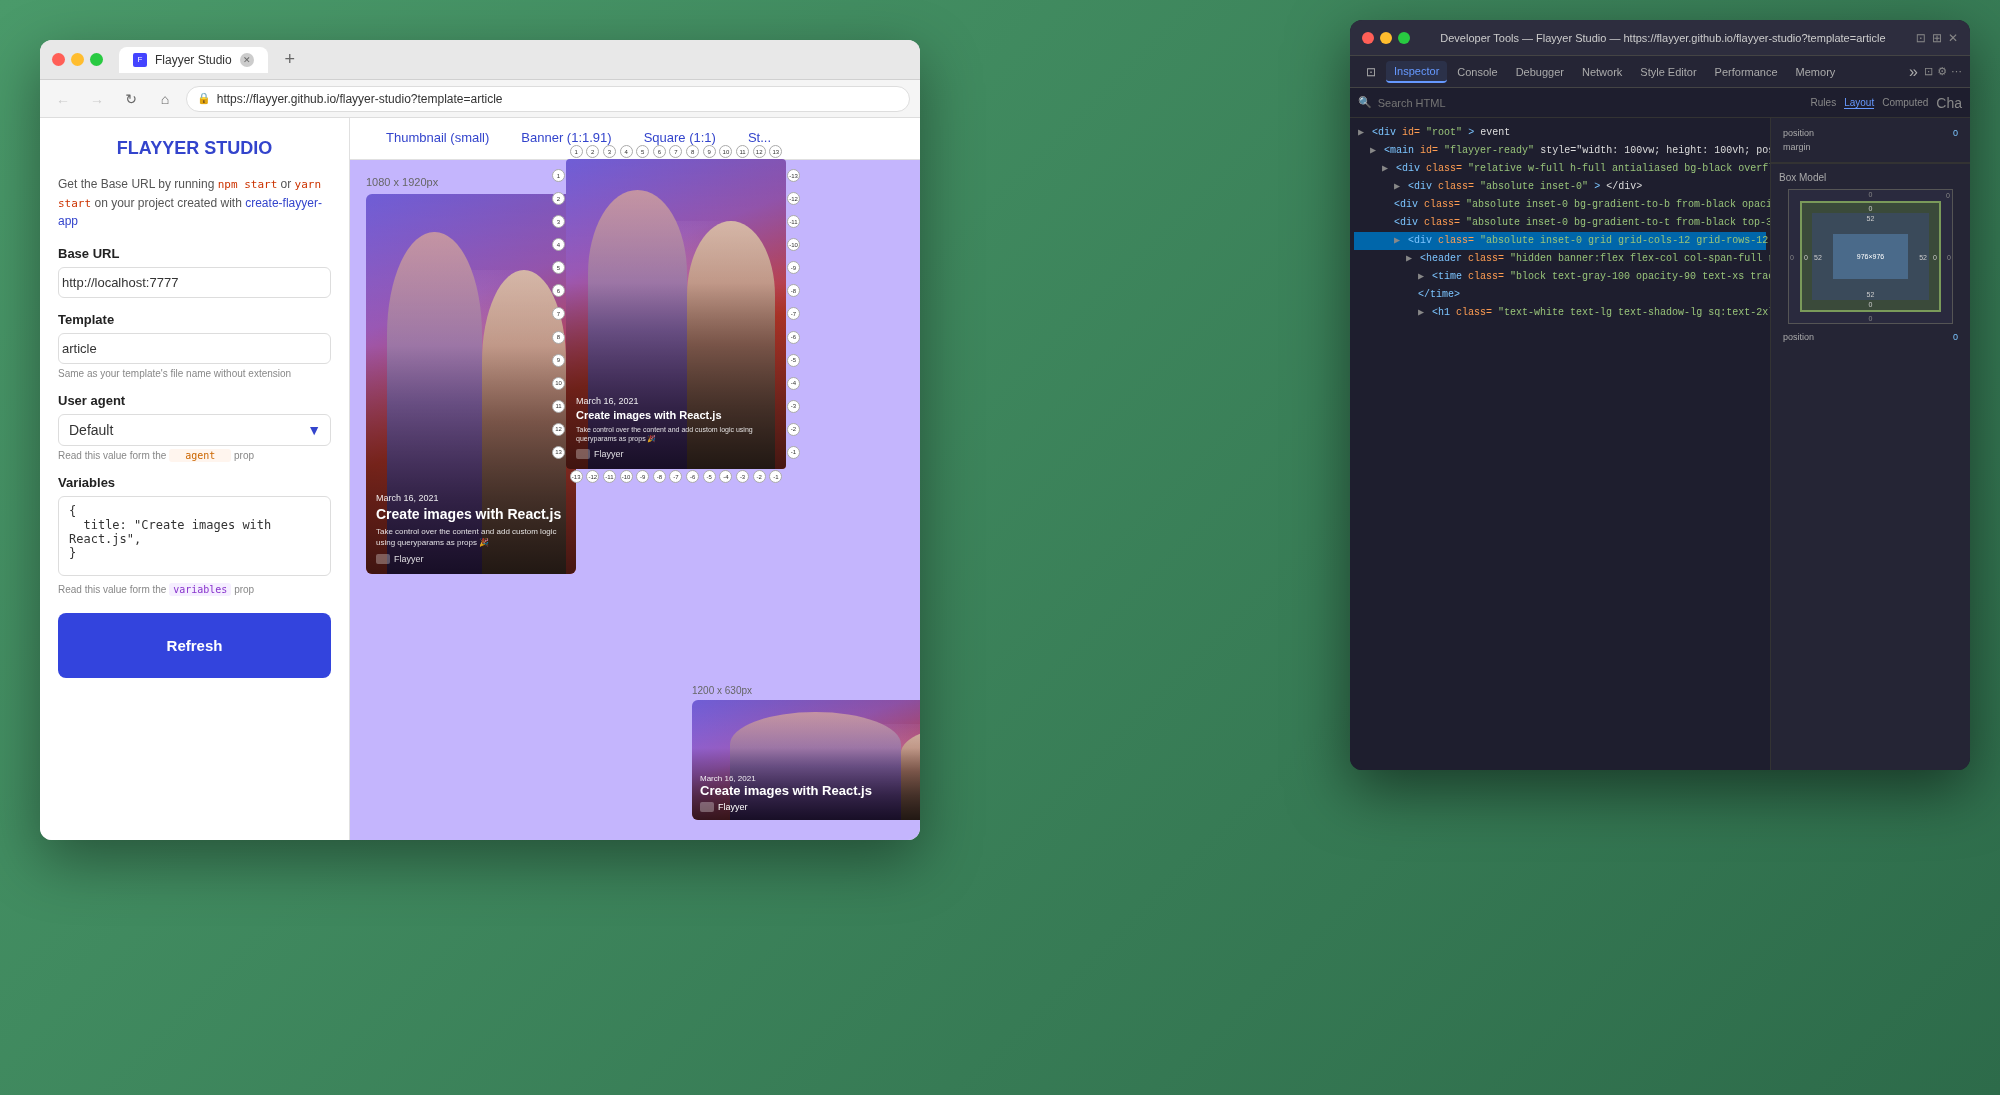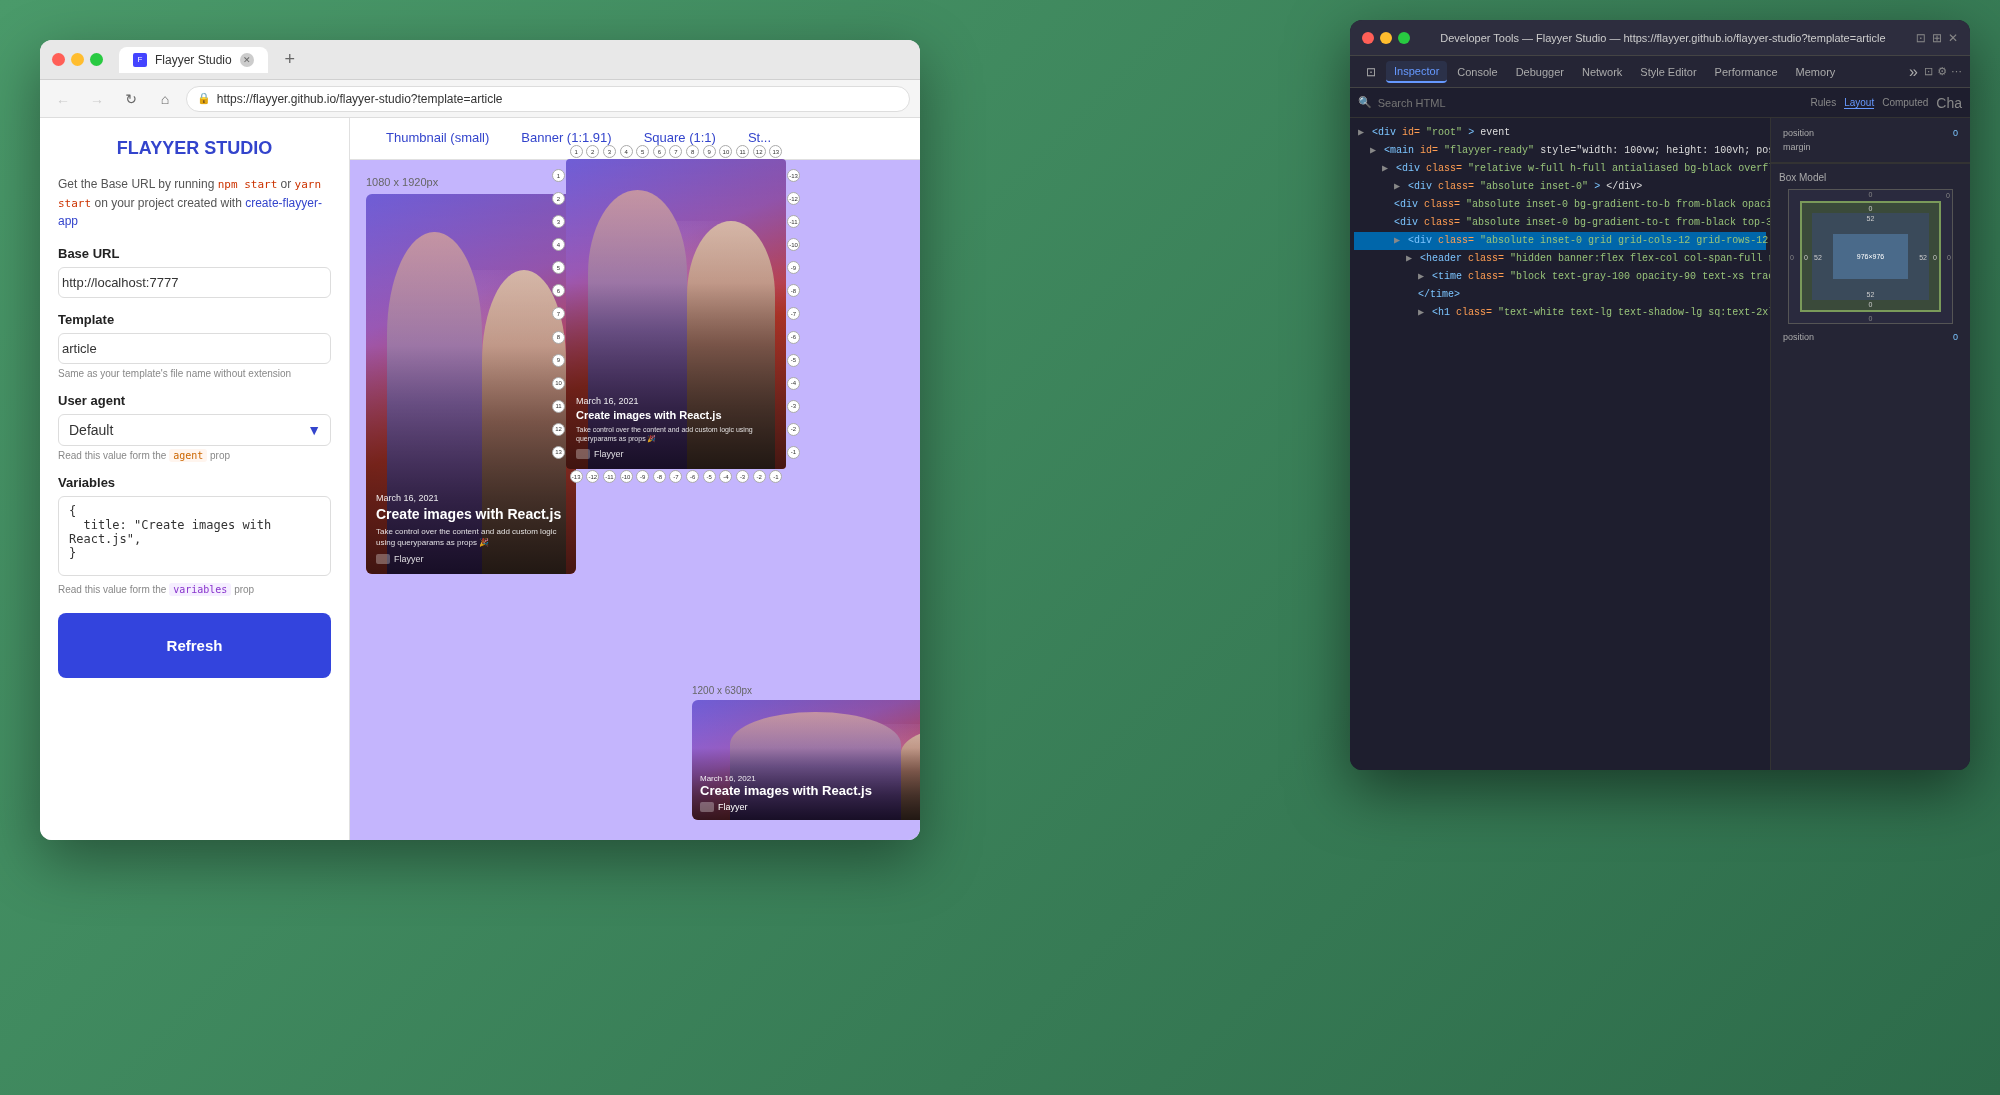--- a/index.html
+++ b/index.html
@@ -208,21 +208,21 @@
     .field-hint {
       font-size: 10px;
       color: #888;
       margin-top: 4px;
     }
 
     .field-hint .mono {
       font-family: monospace;
       color: #cc6600;
       background: #fff5ee;
-      padding: 1px 4px;
+      padding: 1px 16px;
       border-radius: 3px;
     }
 
     .select-wrapper {
       position: relative;
       width: 100%;
     }
 
     .field-select {
       width: 100%;

